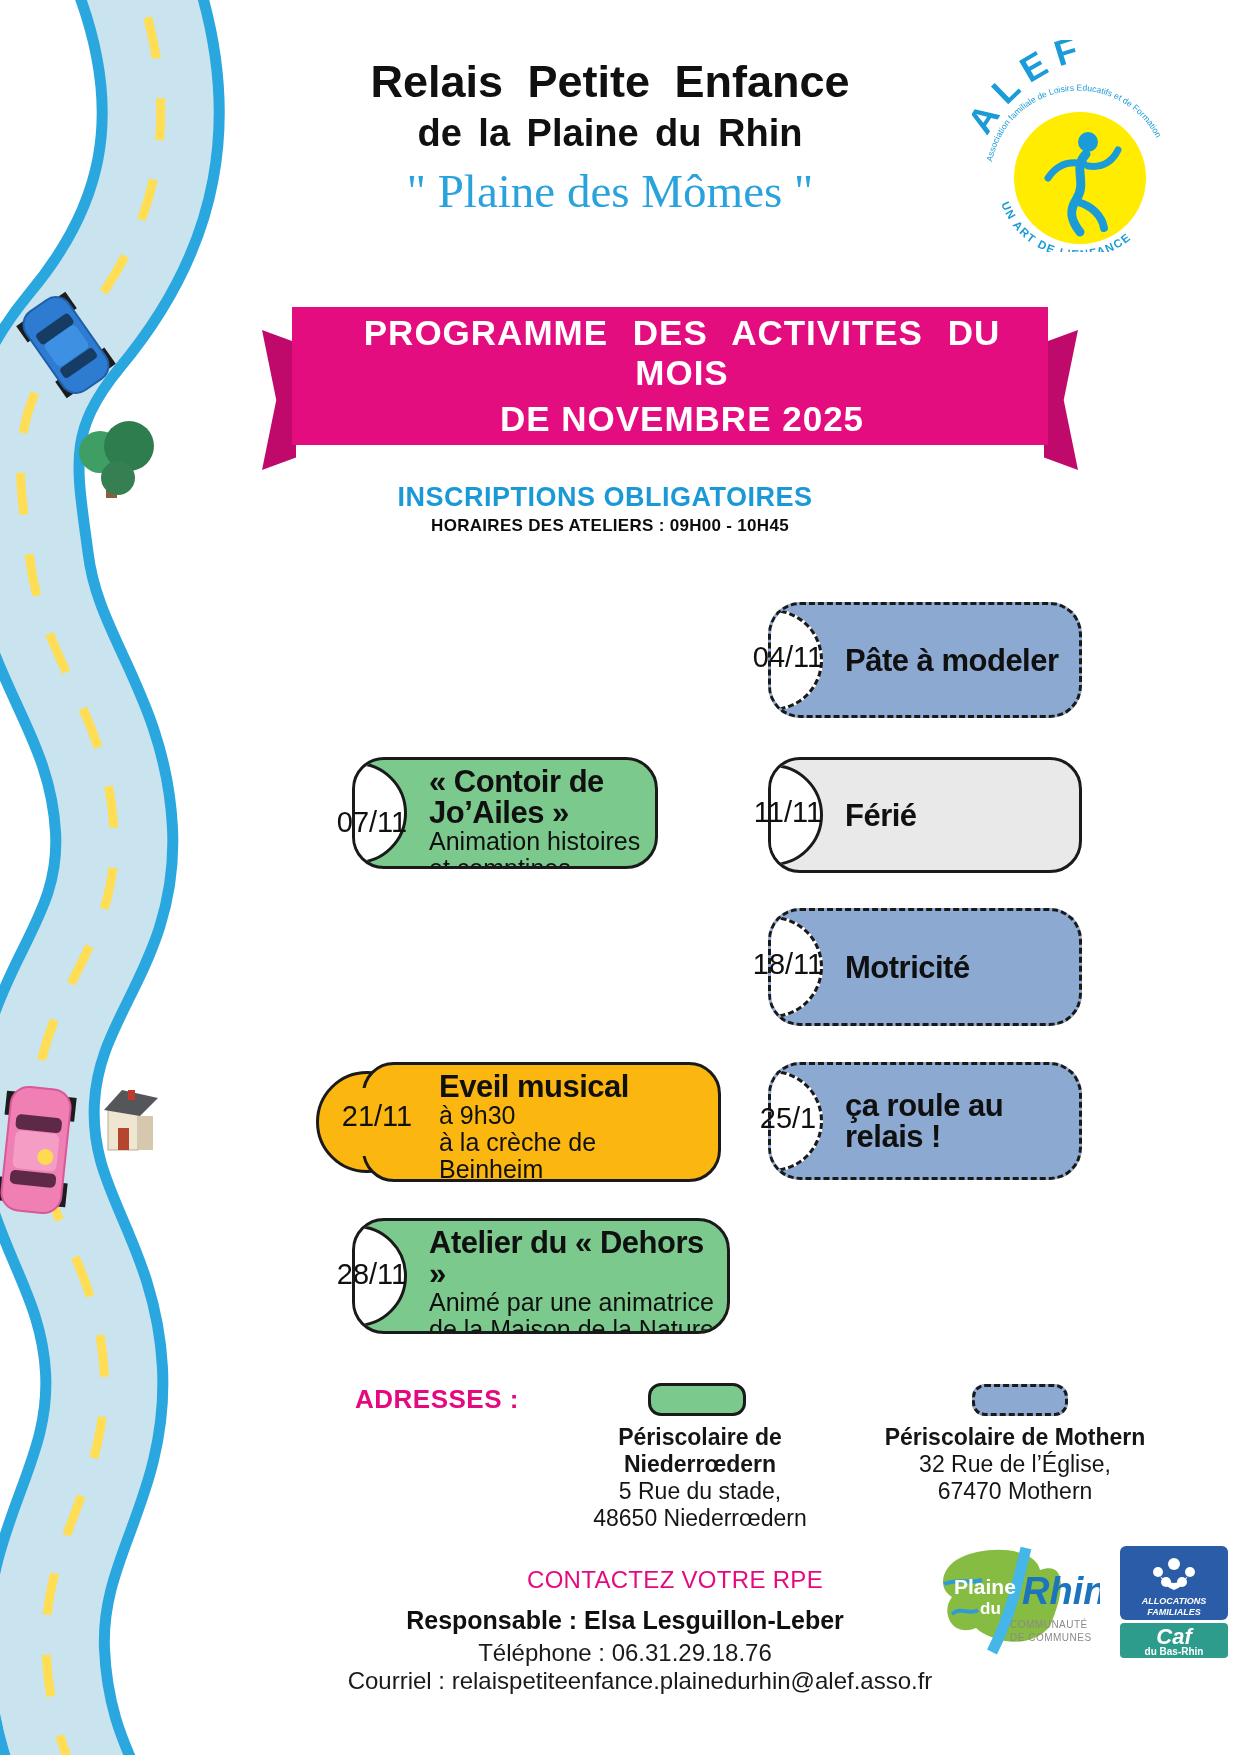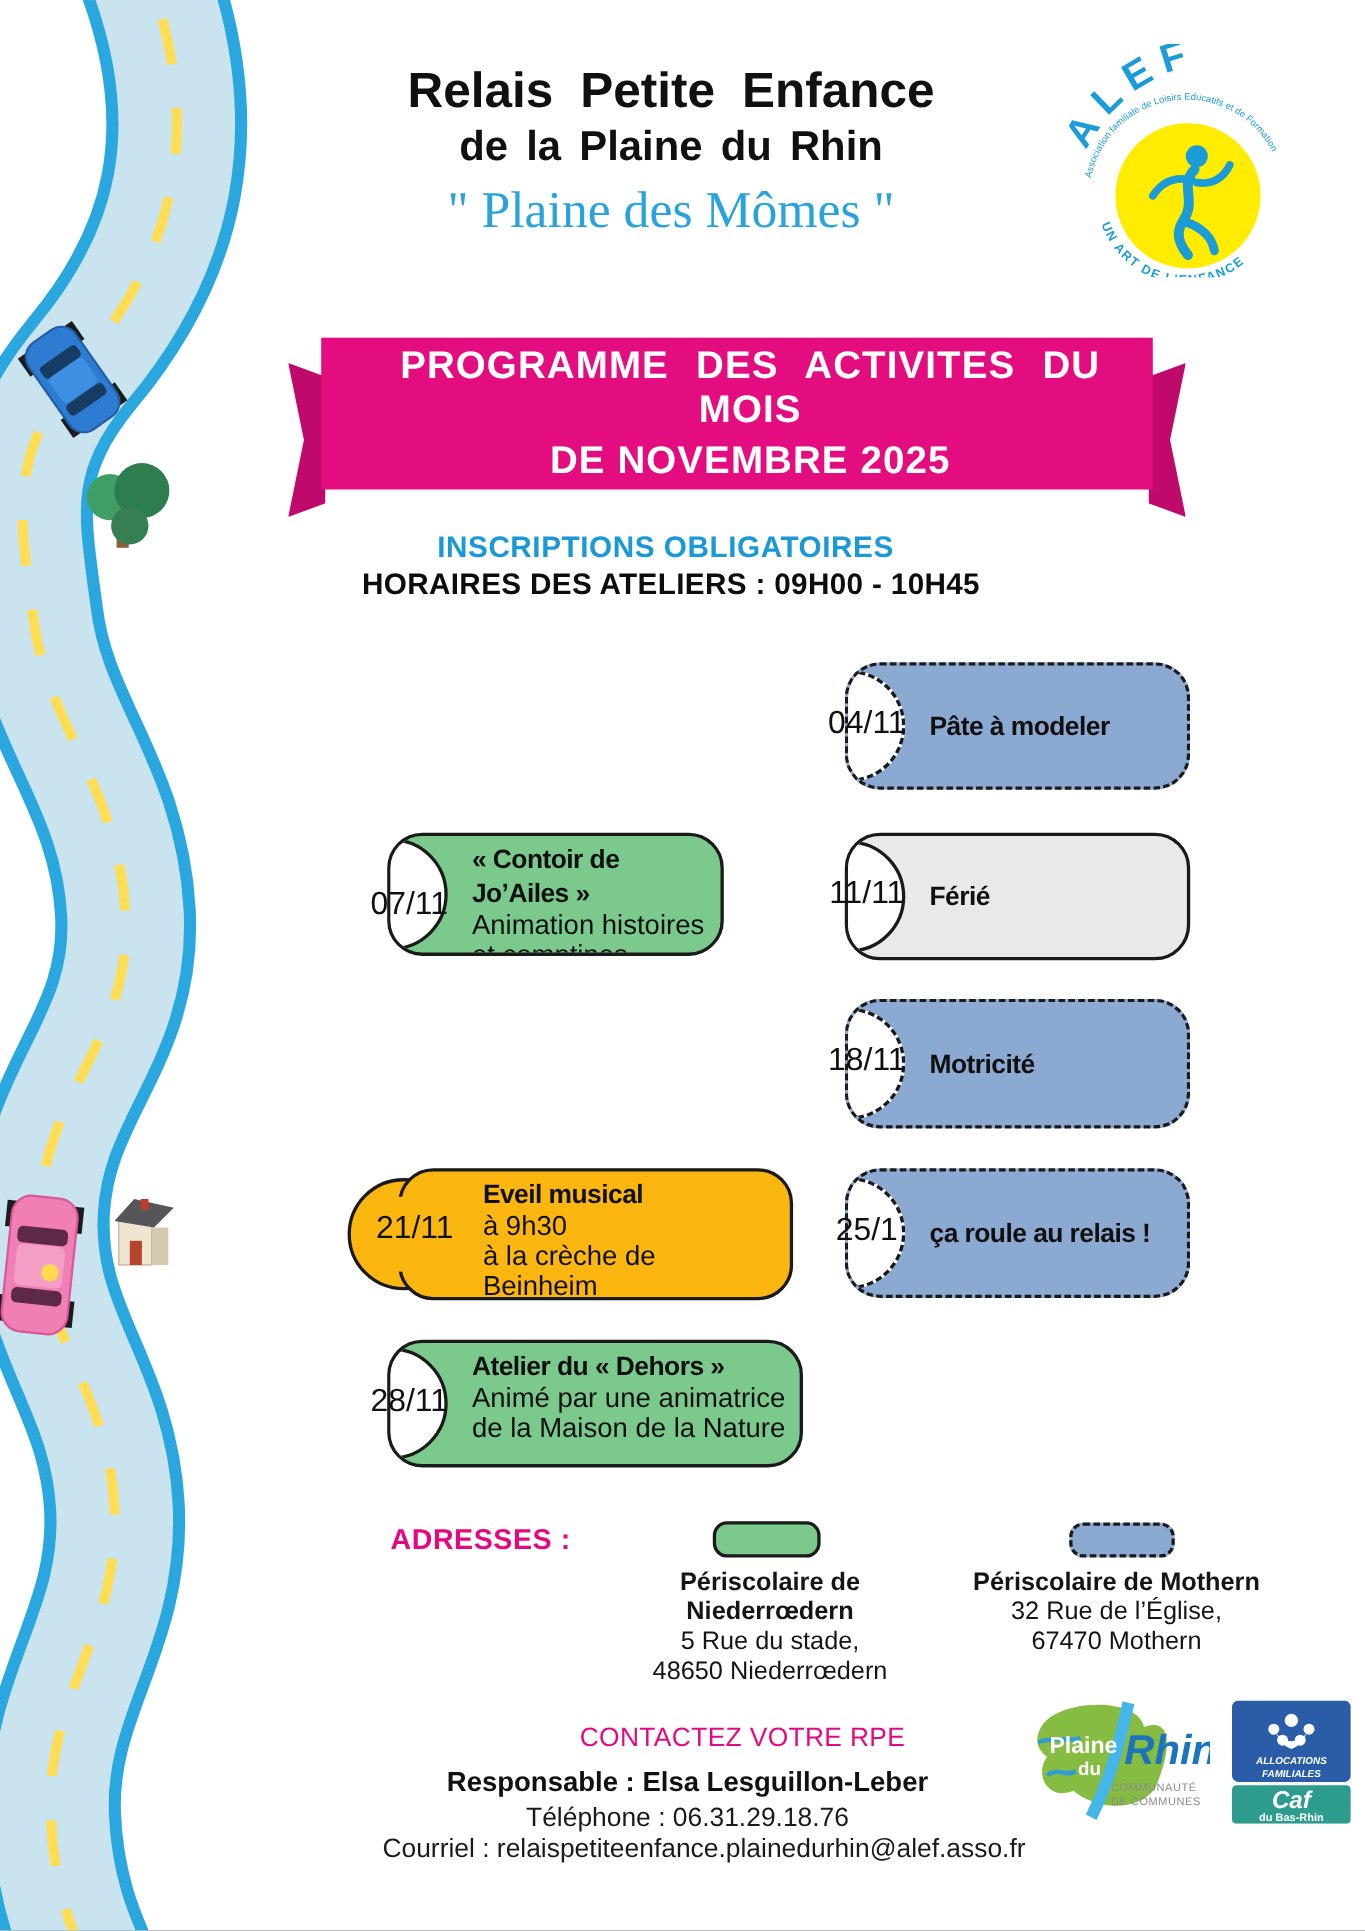--- a/index.html
+++ b/index.html
@@ -18,37 +18,37 @@
         display:flex;flex-direction:column;justify-content:space-evenly;}
   .band .l1,.band .l2{color:#fff;font-weight:bold;font-size:35px;text-align:center;letter-spacing:1px;margin-left:24px;}
   .band .l1{word-spacing:14px;}
   .tail{background:#c00a6b;z-index:1;}
   .tail-left{left:262px;top:330px;width:34px;height:140px;
       clip-path:polygon(0 0,100% 9%,100% 91%,0 100%,42% 50%);}
   .tail-right{left:1044px;top:330px;width:34px;height:140px;
       clip-path:polygon(0 9%,100% 0,58% 50%,100% 100%,0 91%);}
 
   .inscriptions{left:250px;top:482px;width:710px;font-size:27px;font-weight:bold;color:#1b99d6;letter-spacing:.5px;}
-  .horaires{left:250px;top:516px;width:720px;font-size:27px;font-weight:bold;color:#0d0d0d;letter-spacing:.3px;}
+  .horaires{left:250px;top:516px;width:720px;font-size:17px;font-weight:bold;color:#0d0d0d;letter-spacing:.3px;}
 
   
   .card{position:absolute;border:3px solid #1a1a1a;border-radius:32px;overflow:hidden;z-index:2;}
   .card.dashedb{border-style:dashed;}
   .card.blue{background:#8ca9d2;}
   .card.green{background:#7cc98d;}
   .card.gray{background:#e9e9e9;}
   .card.orange{background:#fbb70f;overflow:visible;}
   .notch{position:absolute;width:96px;height:96px;border-radius:50%;background:#fff;
          border:3px solid #1a1a1a;left:-50px;top:50%;transform:translateY(-50%);}
   .card.dashedb .notch{border-style:dashed;}
   .patch{position:absolute;left:-4px;top:50%;transform:translateY(-50%);width:10px;height:68px;background:#fbb70f;z-index:3;}
   .bump{position:absolute;width:96px;height:96px;border-radius:50%;background:#fbb70f;border:3px solid #1a1a1a;z-index:1;}
   .card-body{position:absolute;left:74px;top:0;right:6px;bottom:0;display:flex;flex-direction:column;justify-content:center;}
   .card.topmode .card-body{justify-content:flex-start;padding-top:6px;}
-  .card-title{font-weight:bold;font-size:24px;line-height:31px;letter-spacing:-.5px;color:#101010;}
+  .card-title{font-weight:bold;font-size:31px;line-height:31px;letter-spacing:-.5px;color:#101010;}
   .card-line{font-size:25px;line-height:27px;color:#101010;}
   .narrow{max-width:230px;}
   .date-label{position:absolute;width:120px;text-align:center;font-size:29px;color:#101010;z-index:4;}
 
   
   .adr-label{left:355px;top:1384px;font-size:26px;font-weight:bold;color:#e5097f;letter-spacing:.5px;}
   .swatch{position:absolute;border-radius:13px;z-index:2;}
   .swatch.green{left:648px;top:1383px;width:92px;height:27px;background:#7cc98d;border:3px solid #1a1a1a;}
   .swatch.blue{left:972px;top:1384px;width:90px;height:26px;background:#8ca9d2;border:3px dashed #1a1a1a;}
   .adr-block{position:absolute;text-align:center;font-size:23px;line-height:27px;color:#151515;}

